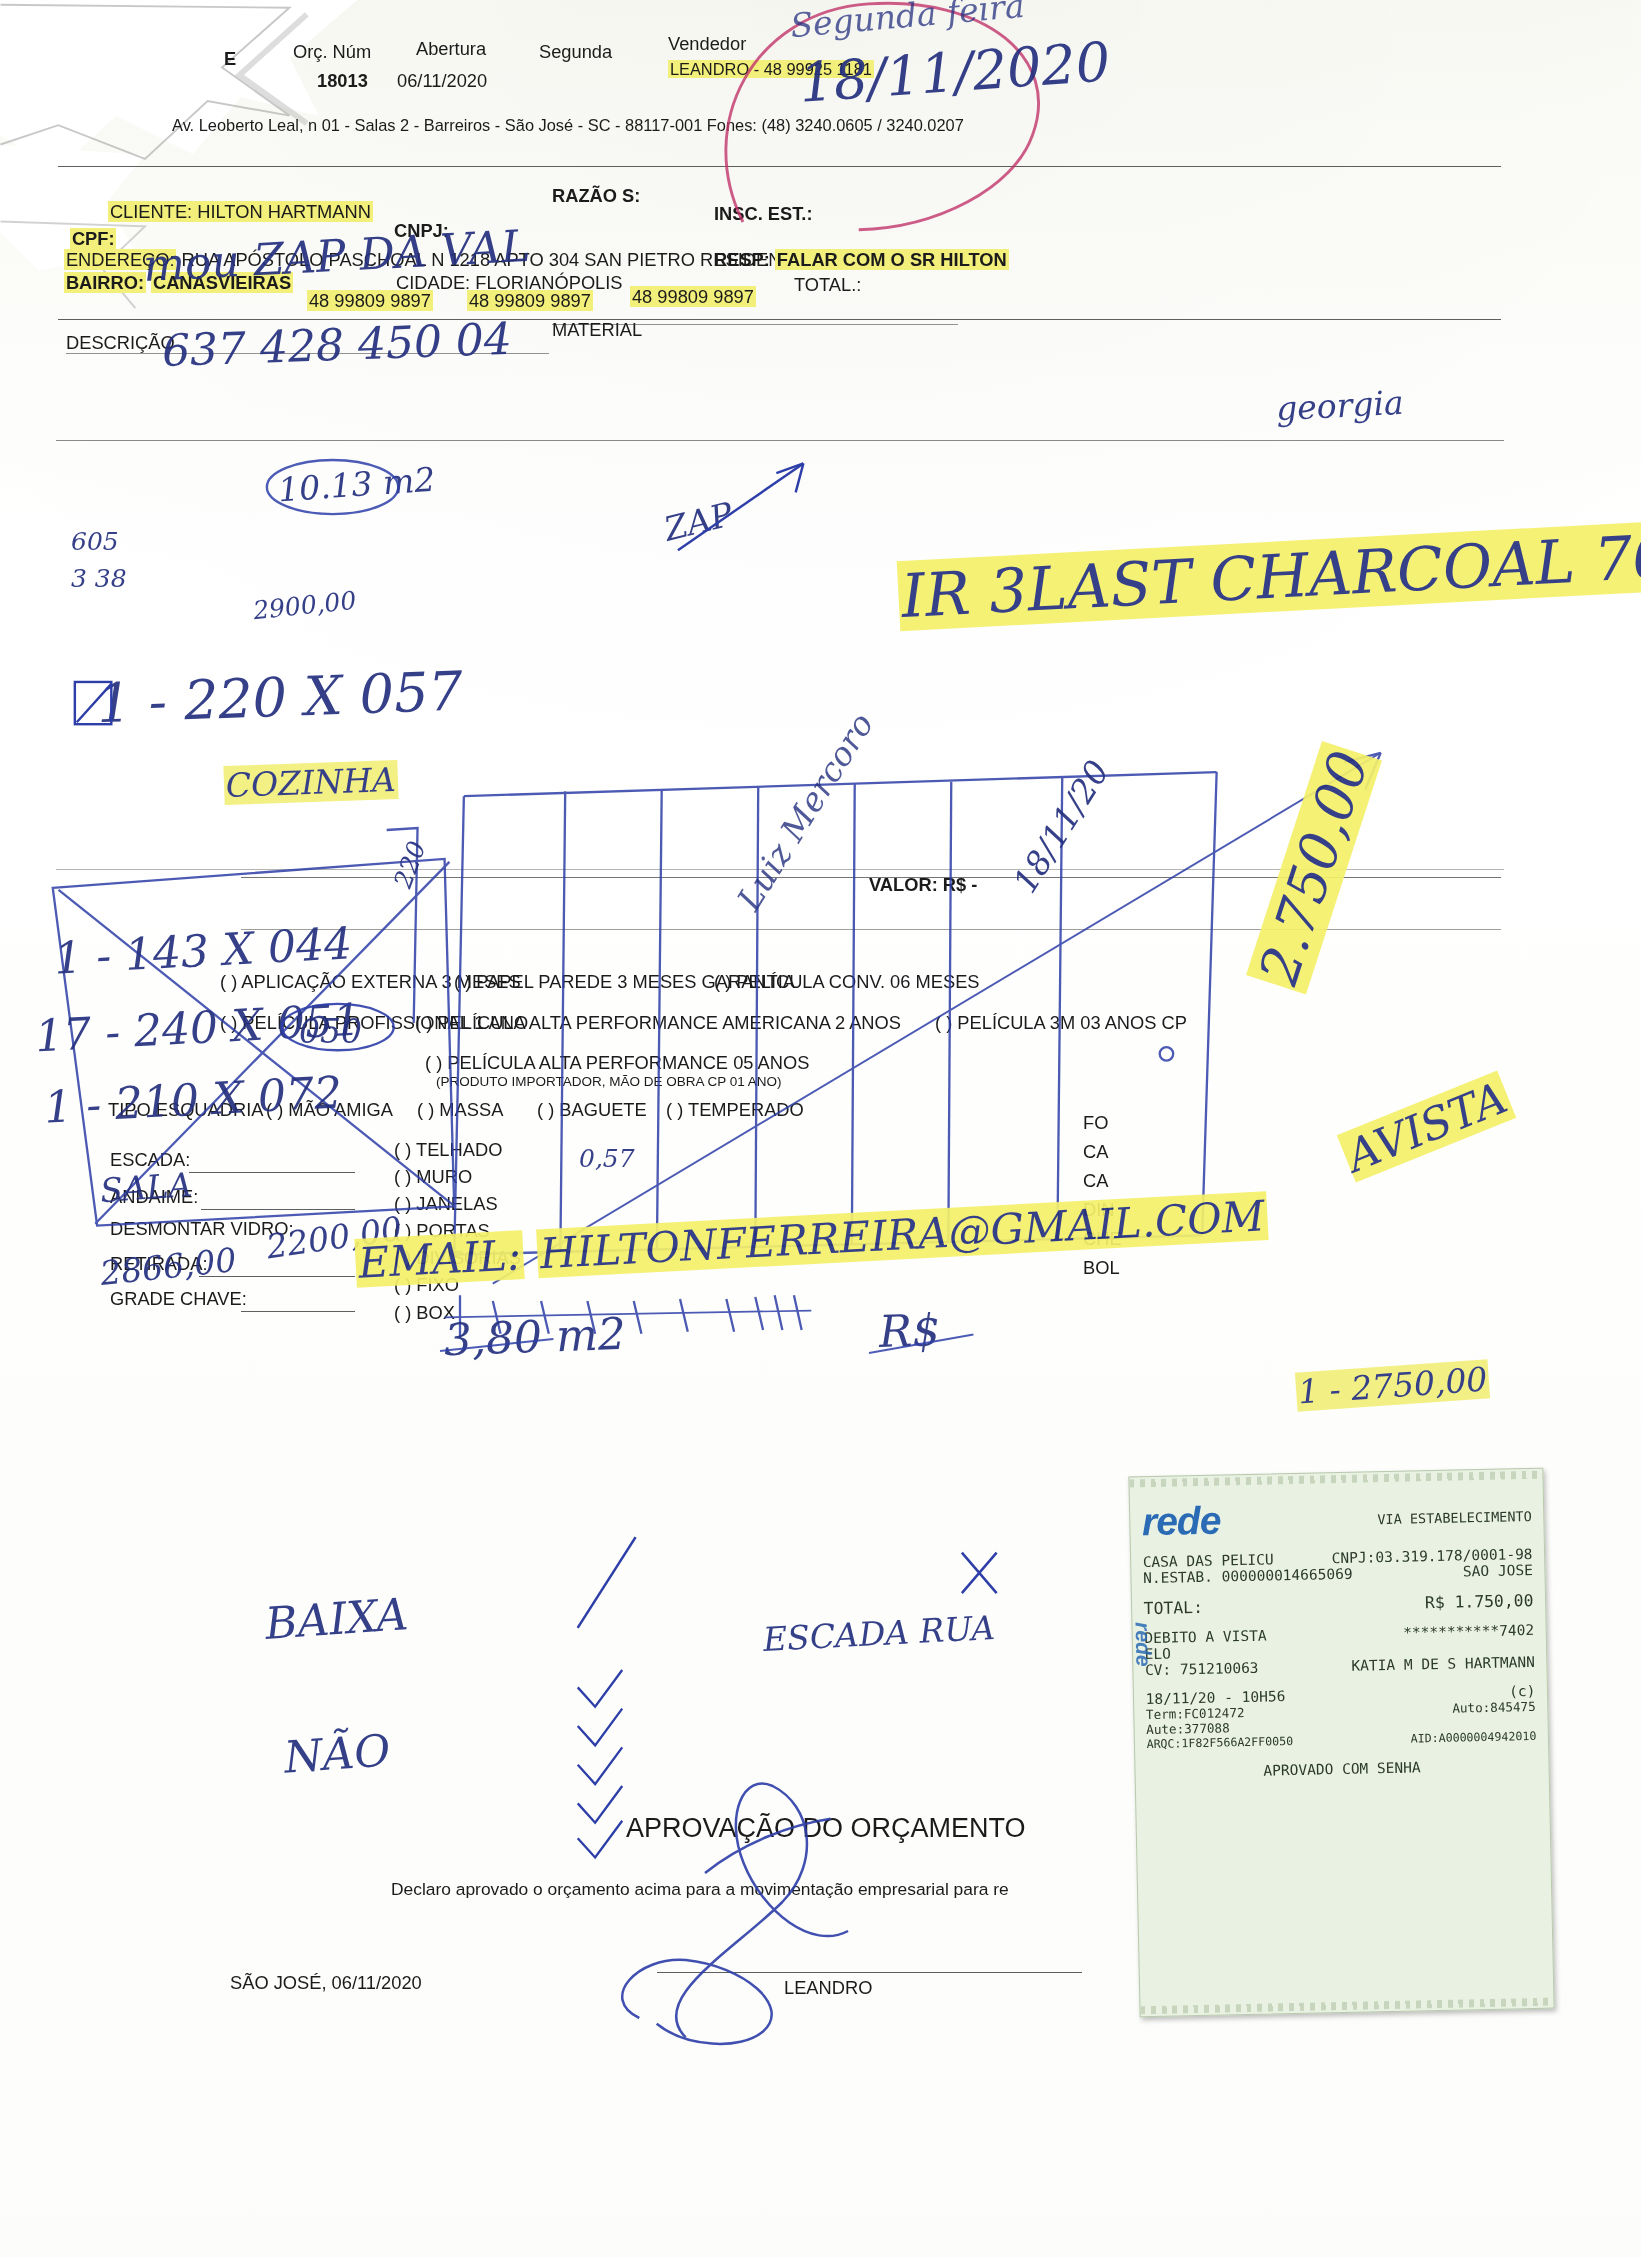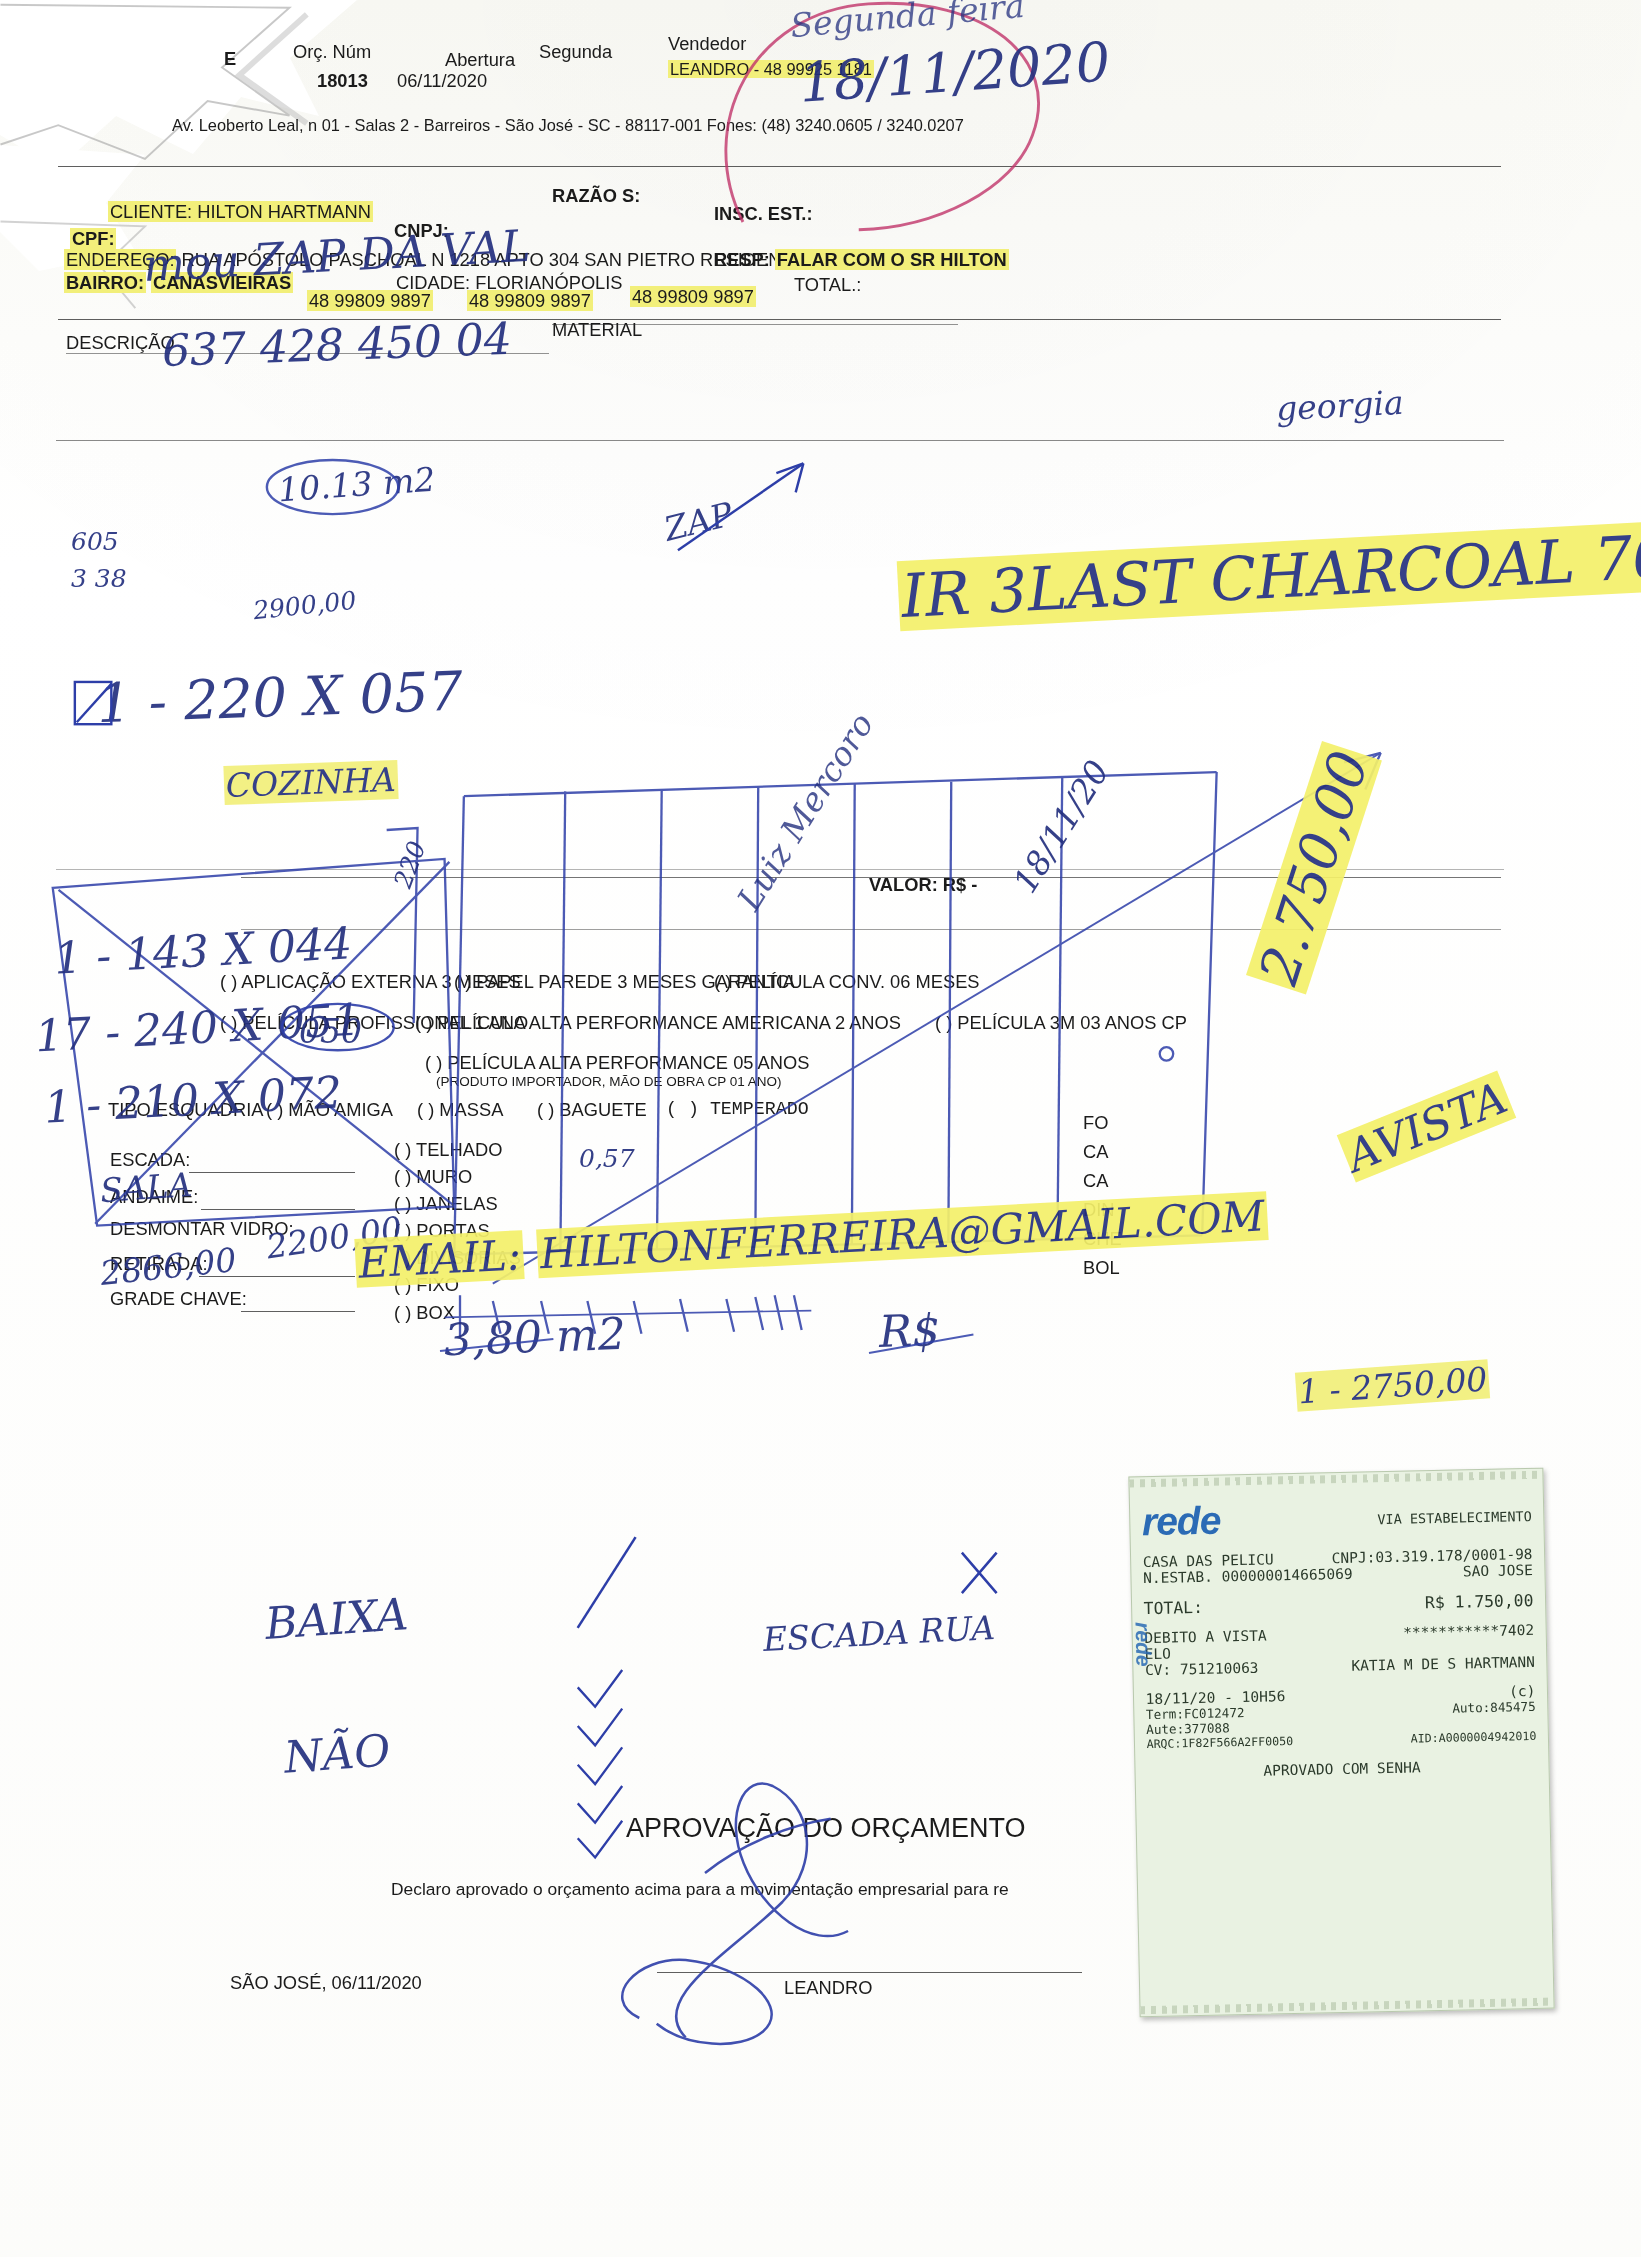--- a/index.html
+++ b/index.html
@@ -108,21 +108,21 @@
   <div class="tear tear-b"></div>
   <svg class="tear-line" width="386" height="290" viewBox="0 0 380 190">
     <path d="M0 5 L300 8 L230 70 L300 120 L215 105 L150 165 L60 130 L0 150" fill="none" stroke="#9a9a9a" stroke-width="2" opacity=".55"></path>
     <path d="M318 15 L248 78 L318 128" fill="none" stroke="#bbb" stroke-width="6" opacity=".5"></path>
     <path d="M0 230 L150 235 L105 278 L140 320" fill="none" stroke="#a5a5a5" stroke-width="2" opacity=".5"></path>
   </svg>
 
   <div class="print lbl bold" style="left:224px;top:48px;">E</div>
   <div class="print lbl" style="left:293px;top:41px;">Orç. Núm</div>
   <div class="print lbl bold" style="left:317px;top:70px;">18013</div>
-  <div class="print lbl" style="left:416px;top:49px;margin-left:29px;">Abertura</div>
+  <div class="print lbl" style="left:416px;top:38px;">Abertura</div>
   <div class="print lbl" style="left:397px;top:70px;">06/11/2020</div>
   <div class="print lbl" style="left:539px;top:41px;">Segunda</div>
   <div class="print lbl" style="left:668px;top:33px;">Vendedor</div>
   <div class="print hdr-small" style="left:668px;top:60px;"><span class="hl">LEANDRO - 48 99925 1181</span></div>
 
   <div class="print hdr-small" style="left:172px;top:116px;">Av. Leoberto Leal, n 01 - Salas 2 - Barreiros - São José - SC - 88117-001 Fones: (48) 3240.0605 / 3240.0207</div>
 
   <div class="rule" style="left:58px;top:166px;width:1443px;"></div>
 
   <div class="print lbl bold" style="left:552px;top:185px;">RAZÃO S:</div>
@@ -173,21 +173,21 @@
   <div class="print chk" style="left:220px;top:1012px;">(  ) PELÍCULA PROFISSIONAL 1 ANO</div>
   <div class="print chk" style="left:415px;top:1012px;">(  ) PELÍCULA ALTA PERFORMANCE AMERICANA 2 ANOS</div>
   <div class="print chk" style="left:935px;top:1012px;">(  ) PELÍCULA 3M 03 ANOS CP</div>
   <div class="print chk" style="left:425px;top:1052px;">(  ) PELÍCULA ALTA PERFORMANCE 05 ANOS</div>
   <div class="print" style="left:436px;top:1074px;font-size:13.5px;">(PRODUTO IMPORTADOR, MÃO DE OBRA CP 01 ANO)</div>
 
   <div class="print lbl" style="left:108px;top:1099px;">TIPO ESQUADRIA</div>
   <div class="print lbl" style="left:266px;top:1099px;">(  ) MÃO AMIGA</div>
   <div class="print lbl" style="left:417px;top:1099px;">(  ) MASSA</div>
   <div class="print lbl" style="left:537px;top:1099px;">(  ) BAGUETE</div>
-  <div class="print lbl" style="left:666px;top:1099px;font-family:Liberation Mono, monospace;">(  ) TEMPERADO</div>
+  <div class="print lbl" style="left:666px;top:1099px;">(  ) TEMPERADO</div>
 
   <div class="print lbl" style="left:110px;top:1149px;">ESCADA:</div>
   <div class="rule" style="left:189px;top:1172px;width:166px;"></div>
   <div class="print lbl" style="left:110px;top:1186px;">ANDAIME:</div>
   <div class="rule" style="left:201px;top:1209px;width:154px;"></div>
   <div class="print lbl" style="left:110px;top:1218px;">DESMONTAR VIDRO:</div>
   <div class="print lbl" style="left:110px;top:1253px;">RETIRADA:</div>
   <div class="rule" style="left:199px;top:1276px;width:156px;"></div>
   <div class="print lbl" style="left:110px;top:1288px;">GRADE CHAVE:</div>
   <div class="rule" style="left:241px;top:1311px;width:114px;"></div>

